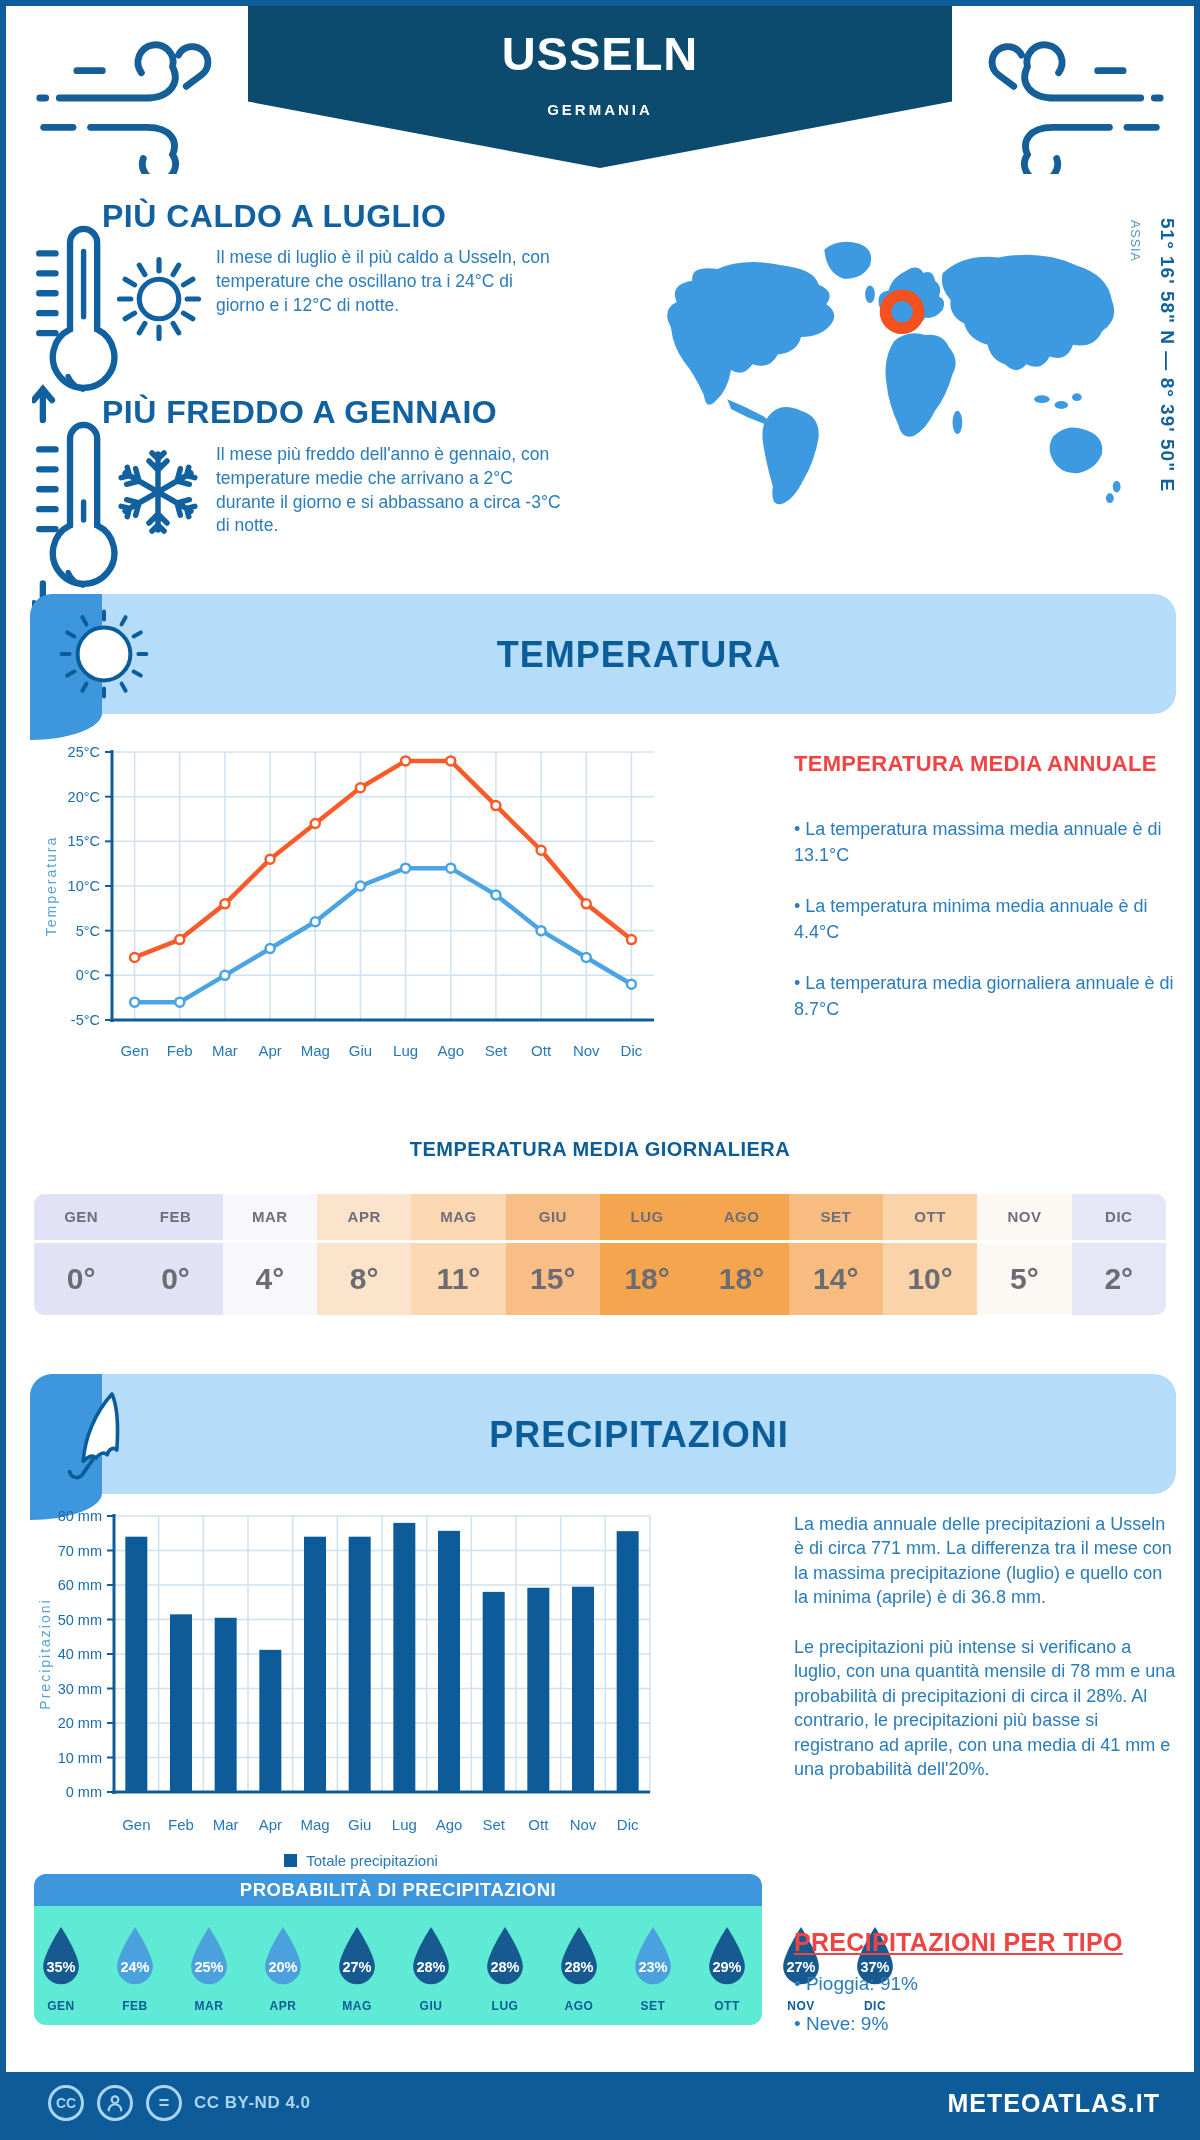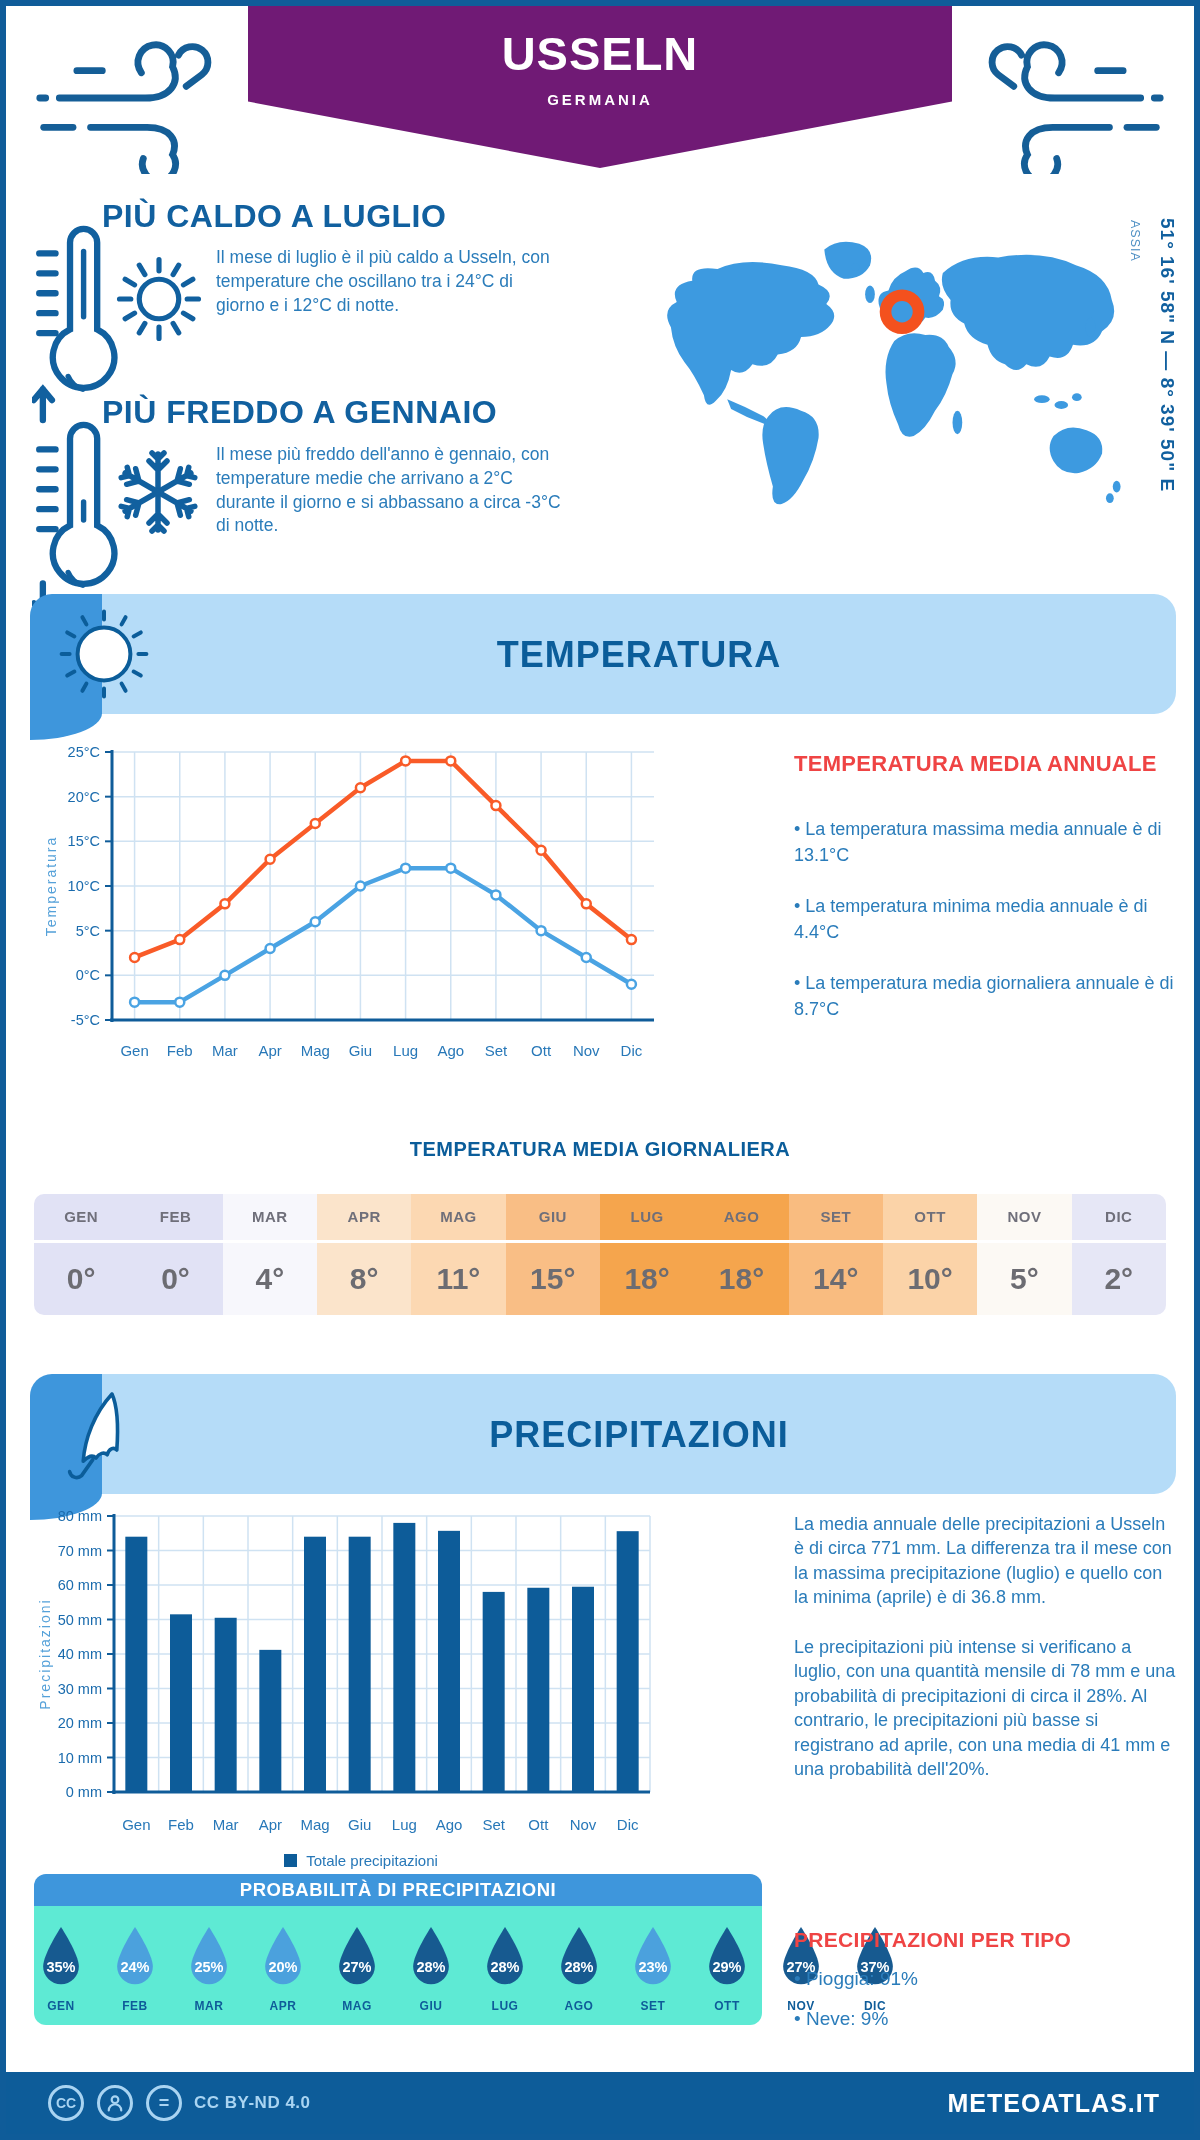--- a/index.html
+++ b/index.html
@@ -5,25 +5,25 @@
   html,body{margin:0;padding:0;background:#e8e8e8;}
   .page{
     position:relative;width:1200px;height:2140px;margin:0 auto;
     background:#ffffff;border:6px solid #0f5c99;box-sizing:border-box;
     font-family:"Liberation Sans",sans-serif;overflow:hidden;
   }
   .abs{position:absolute;}
 
   
   .title-banner{
-    left:242px;top:0;width:704px;height:162px;background:#701a75;color:#fff;
+    left:242px;top:0;width:704px;height:162px;background:#0c4a6e;color:#fff;
     clip-path:polygon(0 0,100% 0,100% 59%,50% 100%,0 59%);text-align:center;
   }
   .title-banner h1{margin:20px 0 0;font-size:47px;letter-spacing:1px;font-weight:bold;}
-  .title-banner .sub{margin-top:10px;font-size:15px;letter-spacing:3px;font-weight:bold;}
+  .title-banner .sub{margin-top:20px;font-size:15px;letter-spacing:3px;font-weight:bold;}
   .wind{width:205px;height:150px;top:18px;}
   .wind.left{left:26px;}
   .wind.right{right:26px;transform:scaleX(-1);}
 
   
   .hl-title{font-size:32px;font-weight:bold;color:#11609f;letter-spacing:0.5px;}
   .hl-text{font-size:17.5px;color:#2a7cba;line-height:1.36;}
 
   
   .map-coords{right:16px;top:212px;writing-mode:vertical-rl;font-size:19px;font-weight:bold;
@@ -471,21 +471,21 @@
             <text x="24" y="49" text-anchor="middle" font-size="15.5" font-weight="bold" fill="#fff">27%</text>
           </svg><div class="pm">NOV</div></div>
         <div class="prob-cell"><svg width="46" height="62" viewBox="0 0 48 66">
             <path d="M24,1 C24,1 5,30 5,43 a19,19 0 0 0 38,0 C43,30 24,1 24,1 Z" fill="#175a90"></path>
             <text x="24" y="49" text-anchor="middle" font-size="15.5" font-weight="bold" fill="#fff">37%</text>
           </svg><div class="pm">DIC</div></div>
       </div>
   </div>
 
   <div class="abs" style="left:788px;top:1922px;width:380px;">
-    <h3 class="col-title" style="font-size:21px;">PRECIPITAZIONI PER TIPO</h3>
+    <h3 class="col-title" style="font-size:25px;text-decoration:underline;">PRECIPITAZIONI PER TIPO</h3>
     <ul class="dotlist tight" style="margin-top:14px;">
       <li>Pioggia: 91%</li>
       <li>Neve: 9%</li>
     </ul>
   </div>
 
   <div class="abs footer">
     <div class="cc-group">
       <span class="cc-circle">CC</span>
       <span class="cc-circle">

